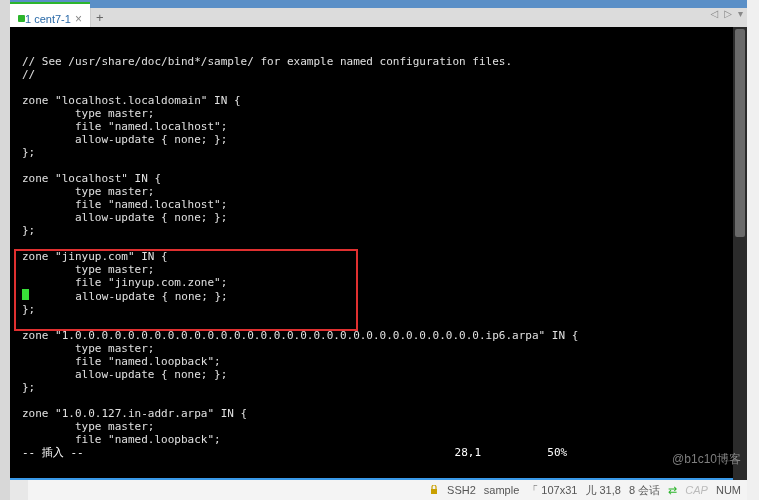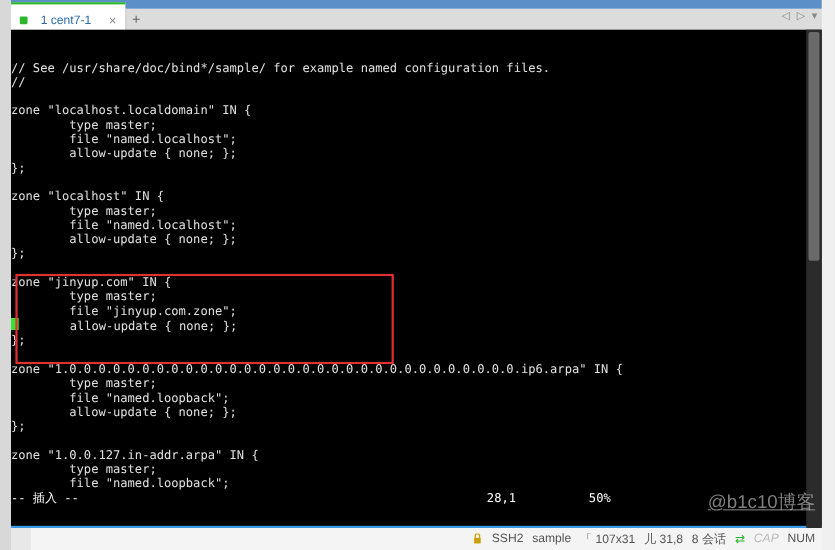--- a/index.html
+++ b/index.html
@@ -36,21 +36,21 @@
   }
   .tab {
     display: flex;
     align-items: center;
     height: 31px;
     background: #fff;
     border-top: 2px solid #2db52d;
     padding: 0 8px;
     font-size: 11px;
     color: #2a6aa8;
-    gap: 12px;
+    gap: 0;
   }
   .tab-dot { width: 7px; height: 7px; background: #2db52d; border-radius: 1px; }
   .tab-close { font-size: 12px; color: #888; margin-left: 4px; cursor: pointer; }
   .tab-add {
     width: 19px; height: 19px;
     display: flex; align-items: center; justify-content: center;
     font-size: 13px; color: #666;
     border-left: 1px solid #ccc;
   }
   .tab-nav {
@@ -65,21 +65,21 @@
   .terminal {
     position: absolute;
     left: 10px; right: 12px;
     top: 27px;
     bottom: 20px;
     background: #000;
     color: #e0e0e0;
     font-family: "Consolas", "DejaVu Sans Mono", monospace;
     font-size: 11px;
     line-height: 13px;
-    padding: 2px 0 0 0;
+    padding: 2px 0 0 12px;
     white-space: pre;
     overflow: hidden;
     border-bottom: 2px solid #3a9ae8;
   }
   .terminal .highlight-box {
     position: absolute;
     border: 2px solid #e03030;
     pointer-events: none;
   }
   .terminal .cursor {
@@ -120,23 +120,22 @@
     position: absolute;
     left: 2px; right: 2px;
     top: 2px;
     height: 46%;
     background: #6a6a6a;
     border-radius: 2px;
   }
   .watermark {
     position: absolute;
     right: 18px; bottom: 32px;
-    font-size: 17px;
+    font-size: 12px;
     color: rgba(180,180,180,0.7);
-    text-decoration: underline;
   }
 </style>
 </head>
 <body>
 
 <div class="leftbar"></div>
 <div class="rightstrip"></div>
 
 <div class="titlebar"></div>
 

